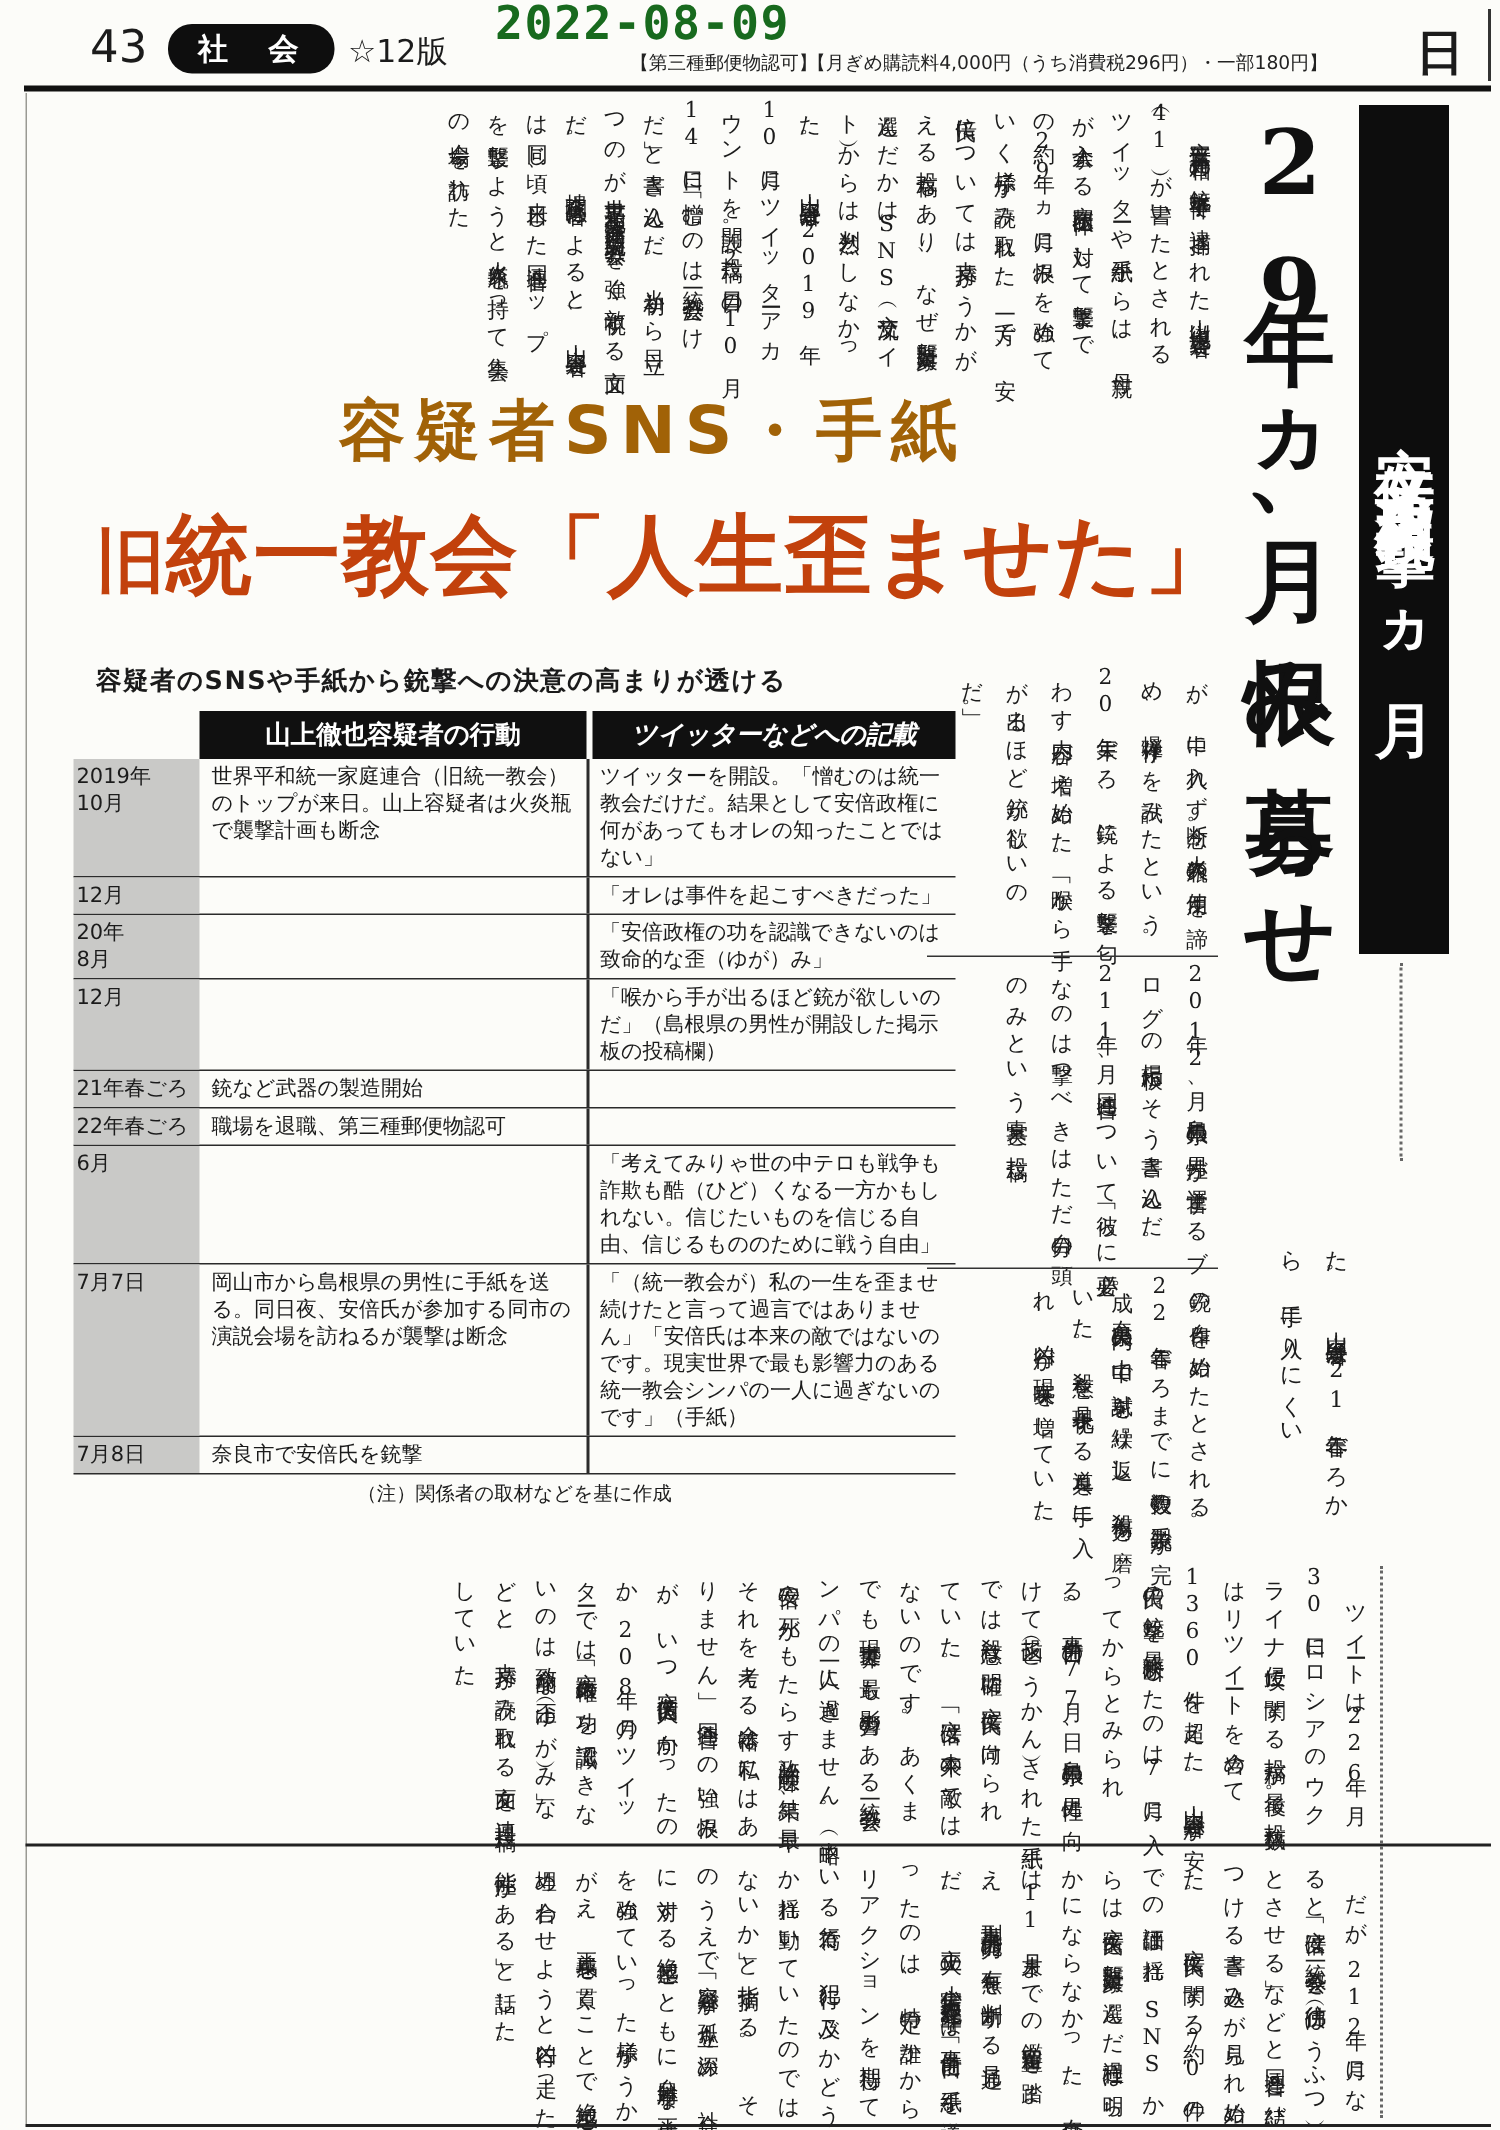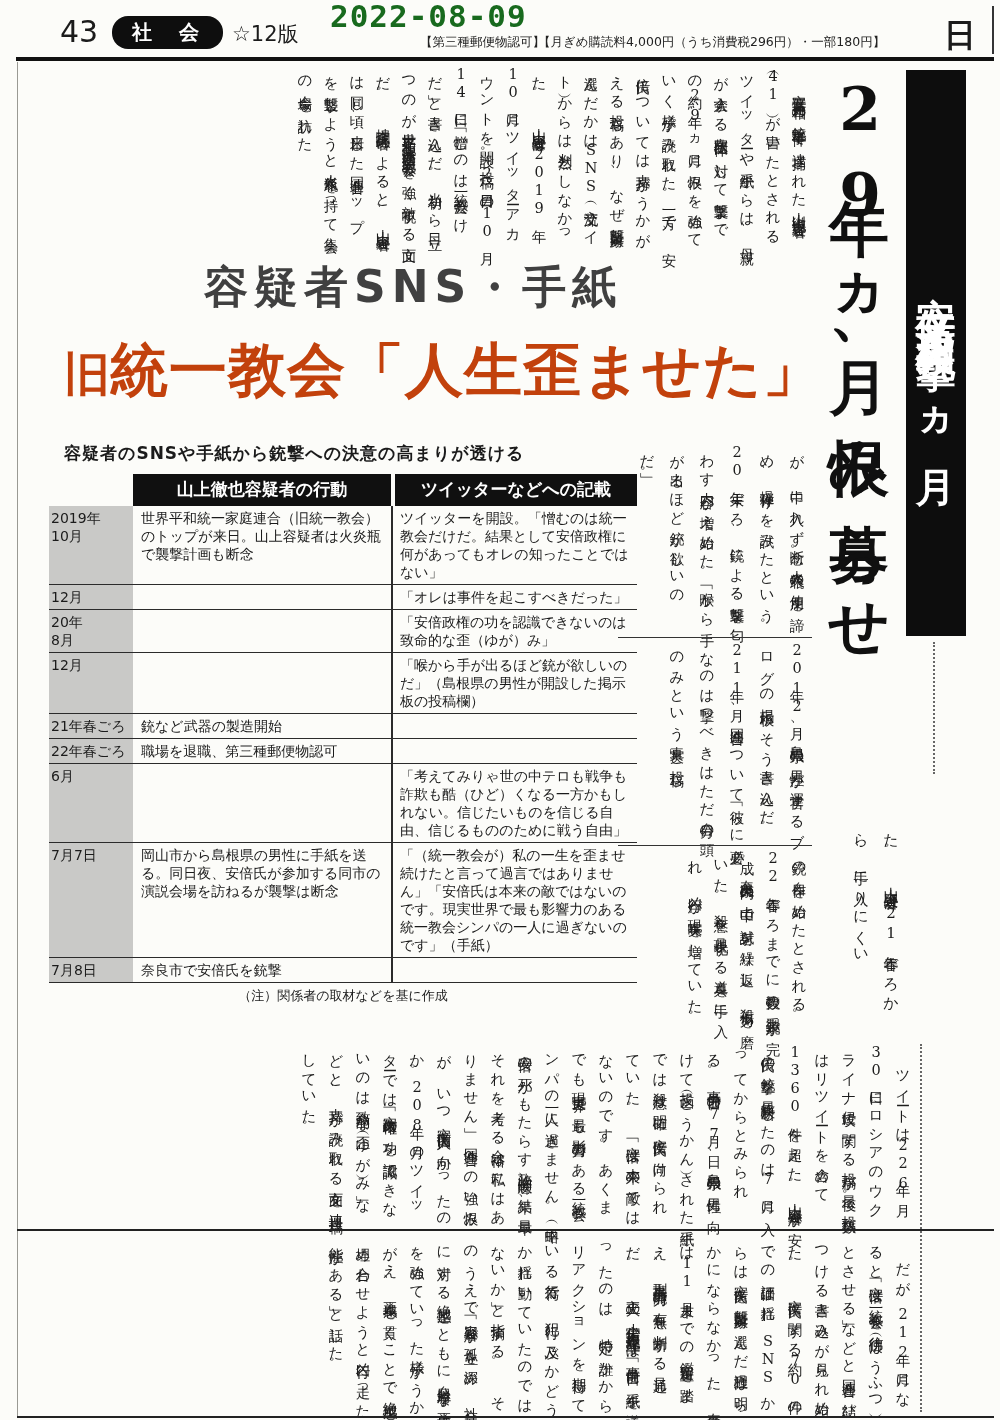--- a/index.html
+++ b/index.html
@@ -48,41 +48,41 @@
     background:#0d0d0d; color:#ffffff; writing-mode:vertical-rl; text-orientation:upright;
     font-family:"DejaVu Sans", sans-serif; font-weight:bold; font-size:40px;
     letter-spacing:9px; line-height:60px; padding-top:6px; box-sizing:border-box; text-align:center;
   }
   .hl-big {
     position:absolute; left:812px; top:74px; width:96px; height:700px;
     writing-mode:vertical-rl; text-orientation:upright;
     font-weight:bold; font-size:60px; letter-spacing:8px; line-height:96px; color:#101010;
   }
   .hl-sub {
-    position:absolute; left:204px; top:258px; font-family:"DejaVu Sans", sans-serif;
-    font-weight:bold; font-size:44px; letter-spacing:6px; color:#404040;
+    position:absolute; left:226px; top:258px; font-family:"DejaVu Sans", sans-serif;
+    font-weight:bold; font-size:44px; letter-spacing:6px; color:#a16207;
   }
   .hl-main { position:absolute; left:64px; top:332px; font-weight:bold; color:#c2410c; white-space:nowrap; }
   .hl-main .pfx  { font-size:46px; }
   .hl-main .main { font-size:58px; letter-spacing:1px; }
 
   
   .cap {
     position:absolute; left:64px; top:442px; font-family:"DejaVu Sans", sans-serif;
     font-weight:bold; font-size:17px; letter-spacing:1px;
   }
   .tbl { position:absolute; left:30px; top:474px; width:588px; font-family:"DejaVu Sans", sans-serif;padding-left:19px; }
   .t-head { display:flex; }
   .t-head .sp { width:84px; }
   .th {
     background:#101010; color:#fff; font-weight:bold; font-size:17px;
     text-align:center; padding:4px 0 5px; box-sizing:border-box;
   }
   .th-act { width:258px; margin-right:4px; }
-  .th-tw  { width:242px; }
+  .th-tw  { width:242px;font-style:italic; }
   .t-row { display:flex; border-bottom:1.5px solid #2b2b2b; }
   .c-date {
     width:84px; background:#c9c9c7; text-align:left; padding:3px 6px 3px 2px;
     font-size:14px; line-height:18px; white-space:pre-line; box-sizing:border-box;
   }
   .c-act { width:258px; padding:3px 4px 3px 8px; font-size:14px; line-height:18px; box-sizing:border-box; }
   .c-tw  { width:246px; border-left:2px solid #2b2b2b; padding:3px 4px 3px 7px; font-size:14px; line-height:18px; box-sizing:border-box; }
   .bold  { font-weight:normal; }
   .t-note { text-align:center; font-size:13px; padding-top:4px; font-family:"DejaVu Sans", sans-serif; }
 

